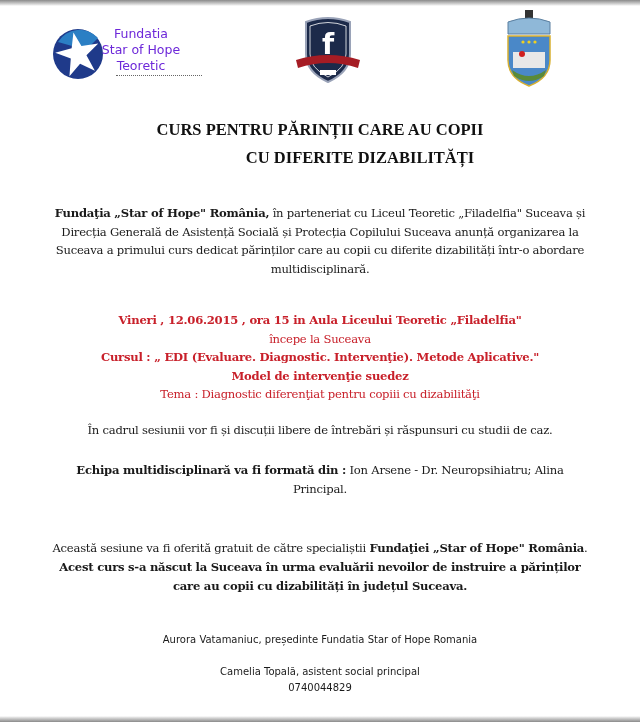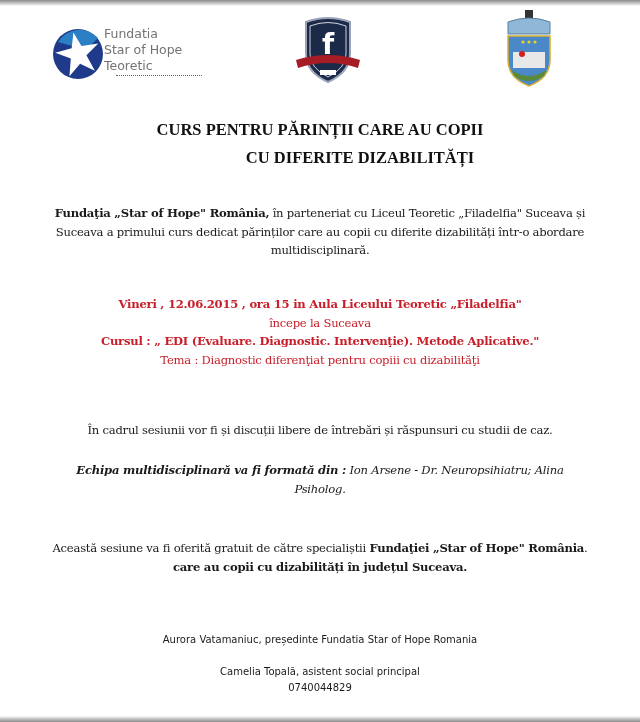--- a/index.html
+++ b/index.html
@@ -10,39 +10,39 @@
     }
     .edge-top, .edge-bottom {
       position: absolute; left: 0; width: 640px; height: 6px;
     }
     .edge-top { top: 0; background: linear-gradient(#8a8a8a, #d8d8d8 70%, #ffffff); }
     .edge-bottom { bottom: 0; background: linear-gradient(#ffffff, #d8d8d8 30%, #8a8a8a); }
 
     .logo-sohr { position: absolute; left: 48px; top: 26px; width: 160px; height: 55px; }
     .logo-sohr svg { position: absolute; left: 0; top: 0; }
     .logo-sohr .lt {
-      position: absolute; left: 56px; top: 0; width: 90px; text-align: left;
-      font-family: "DejaVu Sans", sans-serif; font-size: 12.5px; line-height: 16px; color: #737373;
+      position: absolute; left: 48px; top: 0; width: 90px; text-align: center;
+      font-family: "DejaVu Sans", sans-serif; font-size: 12.5px; line-height: 16px; color: #6d28d9;
     }
     .logo-sohr .tag {
       position: absolute; left: 68px; top: 49px; width: 86px; height: 2px;
       border-top: 1px dotted #666;
     }
     .logo-fil { position: absolute; left: 296px; top: 14px; width: 64px; height: 70px; }
     .logo-crest { position: absolute; left: 500px; top: 8px; width: 58px; height: 80px; }
 
     .title {
       position: absolute; left: 0; width: 640px; text-align: center;
       font-family: "Liberation Serif", serif; font-weight: bold; font-size: 16.5px; color: #111;
     }
     .p {
       position: absolute; left: 40px; width: 560px; text-align: center;
       font-family: "DejaVu Serif", serif; font-size: 11.6px; line-height: 18.5px; letter-spacing: -0.25px;
     }
-    .red { color: #c8202a; }
+    .red { color: #c8202a; margin-top: 16px; }
     .b { font-weight: bold; }
     .sans {
       font-family: "DejaVu Sans", sans-serif; font-size: 10px; line-height: 16px; letter-spacing: 0;
     }
   </style>
 </head>
 <body>
 
 <div class="edge-top"></div>
 
@@ -82,42 +82,45 @@
       <circle cx="23" cy="34" r="1.6" fill="#f0d020"></circle>
       <circle cx="35" cy="34" r="1.6" fill="#f0d020"></circle>
   </svg>
 </div>
 
 <div class="title" style="top:120px;">CURS PENTRU PĂRINȚII CARE AU COPII</div>
 <div class="title" style="top:148px;padding-left:40px;">CU DIFERITE DIZABILITĂȚI</div>
 
 <div class="p" style="top:204px;">
   <div><span class="b">Fundaţia „Star of Hope" România,</span><span> în parteneriat cu Liceul Teoretic „Filadelfia" Suceava și</span></div>
+  <div>Direcția Generală de Asistență Socială și Protecția Copilului Suceava anunță organizarea la</div>
   <div>Suceava a primului curs dedicat părinților care au copii cu diferite dizabilități  într-o abordare</div>
   <div>multidisciplinară.</div>
 </div>
 
 <div class="p red" style="top:295px;">
   <div class="b">Vineri , 12.06.2015 , ora 15 in Aula Liceului Teoretic „Filadelfia"</div>
   <div>începe la Suceava</div>
   <div class="b">Cursul : „ EDI (Evaluare. Diagnostic. Intervenţie). Metode Aplicative."</div>
+  <div class="b">Model de intervenţie suedez</div>
   <div>Tema : Diagnostic diferenţiat pentru copiii cu dizabilităţi</div>
 </div>
 
 <div class="p" style="top:421px;">În cadrul sesiunii vor fi și discuții libere de întrebări și răspunsuri cu studii de caz.</div>
 
-<div class="p" style="top:461px;font-style:italic;">
+<div class="p" style="top:461px;">
   <div><span class="b">Echipa multidisciplinară va fi formată din :</span><span> Ion Arsene - Dr. Neuropsihiatru; Alina</span></div>
-  <div>Psiholog.</div>
+  <div>Principal.</div>
 </div>
 
 <div class="p" style="top:539px;">
   <span>Această sesiune va fi oferită gratuit de către specialiștii </span><span class="b">Fundaţiei „Star of Hope" România</span><span>.</span>
 </div>
 <div class="p b" style="top:558px;">
+  <div>Acest curs s-a născut la Suceava în urma evaluării nevoilor de instruire a părinților</div>
   <div>care au copii cu dizabilități în județul Suceava.</div>
 </div>
 
 <div class="p sans" style="top:618px;">
   <div style="height:14px;"></div>
   <div>Aurora Vatamaniuc, președinte Fundatia Star of Hope Romania</div>
   <div style="height:16px;"></div>
   <div>Camelia Topală, asistent social principal</div>
   <div>0740044829</div>
 </div>

